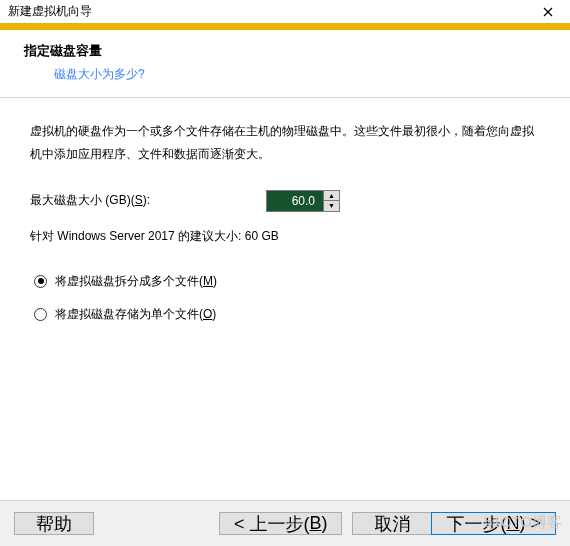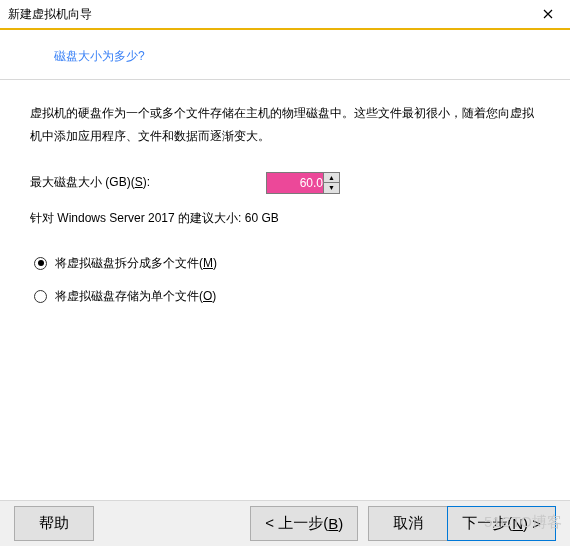--- a/index.html
+++ b/index.html
@@ -12,21 +12,21 @@
   height: 546px;
   overflow: hidden;
 }
 .titlebar {
   display: flex;
   align-items: center;
   justify-content: space-between;
   height: 30px;
   padding: 0 0 0 8px;
   background: #fff;
-  border-bottom: 2px solid #eab308;
+  border-bottom: 7px solid #eab308;
 }
 .titlebar-close {
   width: 45px; height: 30px;
   display: flex; align-items: center; justify-content: center;
   color: #000;
 }
 .titlebar-close svg { width: 10px; height: 10px; }
 .header {
   padding: 12px 8px 14px 24px;
   border-bottom: 1px solid #d8d8d8;
@@ -44,23 +44,23 @@
   margin-bottom: 16px;
 }
 .row-size-label { width: 210px; }
 .spinner {
   display: flex; align-items: stretch;
   border: 1px solid #7a7a7a;
   height: 22px;
 }
 .spinner-input {
   width: 56px; border: none; outline: none;
-  padding: 0 0; font-size: 12px;
+  padding: 0 8px; font-size: 12px;
   text-align: right;
-  color: #fff; background: #ec4899;
+  color: #fff; background: #14532d;
   font-family: inherit;
 }
 .spinner-input::selection { background: #0078d7; color: #fff; }
 .spinner-btns {
   display: flex; flex-direction: column;
   border-left: 1px solid #7a7a7a;
   width: 16px;
 }
 .spin-btn {
   flex: 1; display: flex; align-items: center; justify-content: center;
@@ -90,25 +90,25 @@
 .footer {
   position: absolute;
   bottom: 0; left: 0; right: 0;
   height: 46px;
   border-top: 1px solid #d8d8d8;
   display: flex; align-items: center;
   padding: 0 14px;
   background: #f0f0f0;
 }
 .btn {
-  height: 35px;
+  height: 23px;
   padding: 0 14px;
   background: #e1e1e1;
   border: 1px solid #adadad;
-  font-size: 15px; font-family: inherit;
+  font-size: 18px; font-family: inherit;
   display: flex; align-items: center; justify-content: center;
   min-width: 80px;
 }
 .btn.default { border: 1.5px solid #0078d7; }
 .spacer { flex: 1; }
 .watermark {
   position: absolute; right: 8px; bottom: 14px;
   color: #c9c9c9; font-size: 15px; pointer-events: none;
 }
 u { text-decoration: underline; }
@@ -119,20 +119,21 @@
 <div class="titlebar">
   <span>新建虚拟机向导</span>
   <div class="titlebar-close">
     <svg viewBox="0 0 10 10">
         <path d="M1 1 L9 9 M9 1 L1 9" stroke="#000" stroke-width="1.2"></path>
       </svg>
   </div>
 </div>
 
 <div class="header">
+  <div class="header-title">指定磁盘容量</div>
   <div class="header-sub">磁盘大小为多少?</div>
 </div>
 
 <div class="content">
   <div class="desc">虚拟机的硬盘作为一个或多个文件存储在主机的物理磁盘中。这些文件最初很小，随着您向虚拟机中添加应用程序、文件和数据而逐渐变大。</div>
 
   <div class="row-size">
     <span class="row-size-label">
       <span>最大磁盘大小 (GB)(</span><u>S</u><span>):</span>
     </span>

